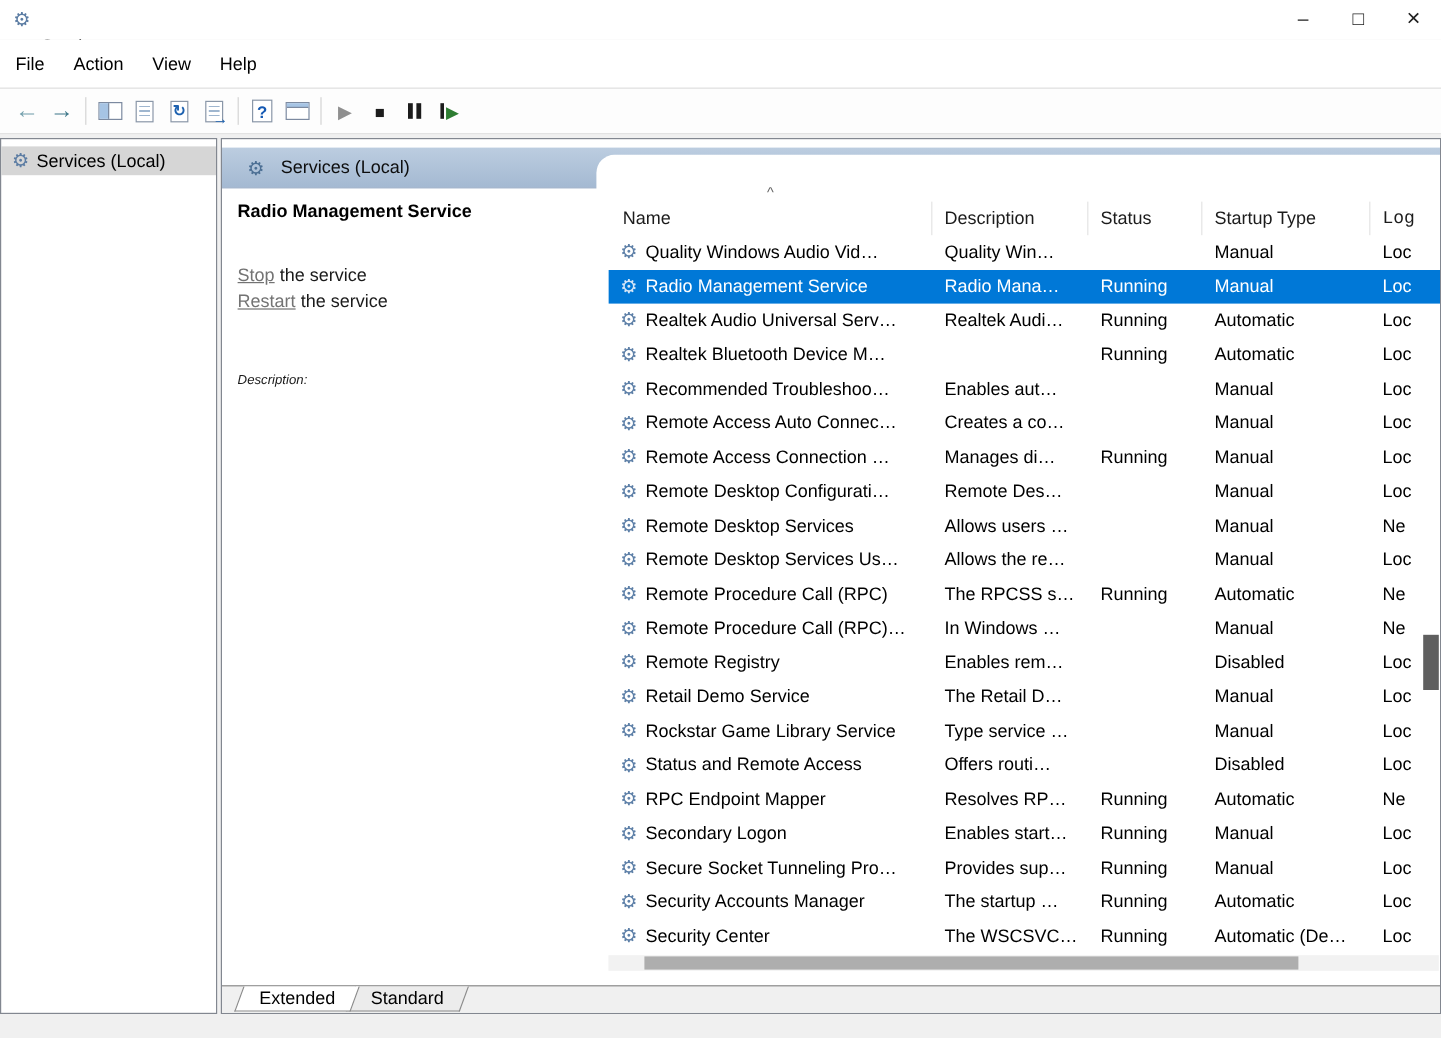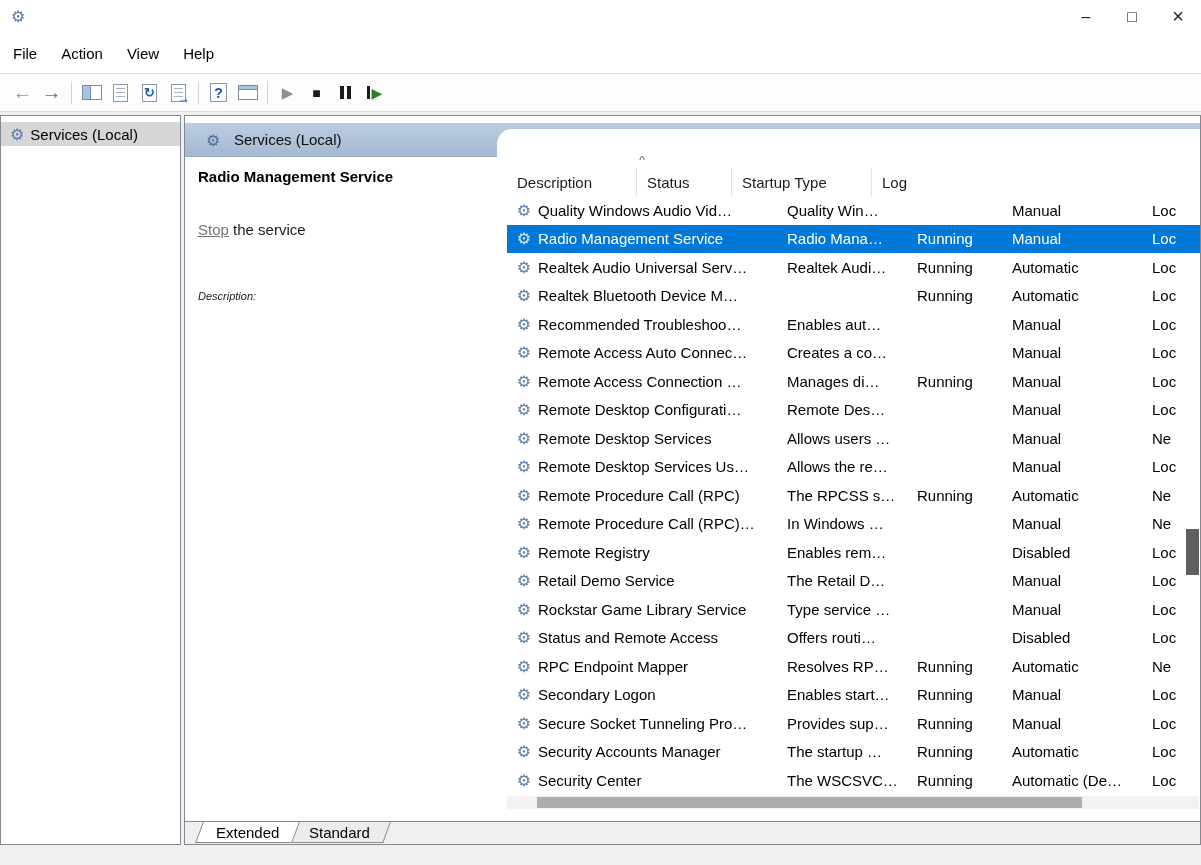--- a/index.html
+++ b/index.html
@@ -61,21 +61,21 @@
   .ext { position:absolute; left:13px; top:52px; width:292px; }
   .ext .svc-title { font-size:15px; font-weight:bold; color:#000; margin-bottom:34px; }
   .ext .link-line { font-size:15px; line-height:21.5px; }
   .ext .link { color:#737373; text-decoration:underline; }
   .ext .desc-block { margin-top:45px; font-size:11px; line-height:21.5px; width:268px;font-style:italic; }
   
   .list { position:absolute; left:322px; top:40px; right:0; height:640px; overflow:hidden; }
   .sort-caret { position:absolute; left:0; top:-2px; width:270px; text-align:center; font-size:12px; color:#666; height:12px; line-height:12px; }
   .lheader { position:absolute; left:0; top:12px; right:0; height:28px; display:flex; background:#fff; font-size:15px; color:#1c1c1c; }
   .lheader .hc { display:flex; align-items:center; border-right:1px solid #e4e4e4; }
-  .lheader .hc:last-child { border-right:none; }
+  .lheader .hc:last-child { border-right:none;font-family:Liberation Mono, monospace; }
   .rows { position:absolute; left:0; top:40px; right:0; }
   .row { height:28.5px; display:flex; font-size:15px; color:#000; }
   .row.selected { background:#0078d7; color:#fff; }
   .cell { overflow:hidden; white-space:nowrap; display:flex; align-items:center; flex:none; }
   .c-name { width:270px; padding-left:8px; }
   .c-desc { width:130px; padding-left:10px; }
   .c-status { width:95px; padding-left:10px; }
   .c-startup { width:140px; padding-left:10px; }
   .c-logon { flex:1 1 auto; padding-left:10px; }
   .hc.c-name { padding-left:12px; }
@@ -183,28 +183,32 @@
       <span class="gear">⚙</span>
       <span class="hdr">Services (Local)</span>
     </div>
     <div class="notch"></div>
 
     <div class="ext">
       <div class="svc-title">Radio Management Service</div>
       <div class="link-line">
         <span class="link">Stop</span><span> the service</span>
       </div>
+      <div class="link-line">
+        <span class="link">Restart</span><span> the service</span>
+      </div>
       <div class="desc-block">
         <div>Description:</div>
       </div>
     </div>
 
     <div class="list">
       <div class="sort-caret">^</div>
       <div class="lheader">
+        <span class="hc c-name">Name</span>
         <span class="hc c-desc">Description</span>
         <span class="hc c-status">Status</span>
         <span class="hc c-startup">Startup Type</span>
         <span class="hc c-logon">Log</span>
       </div>
       <div class="rows" id="rows">
           <div class="row">
             <span class="cell c-name">
               <span class="gear">⚙</span>
               <span>Quality Windows Audio Vid…</span>

